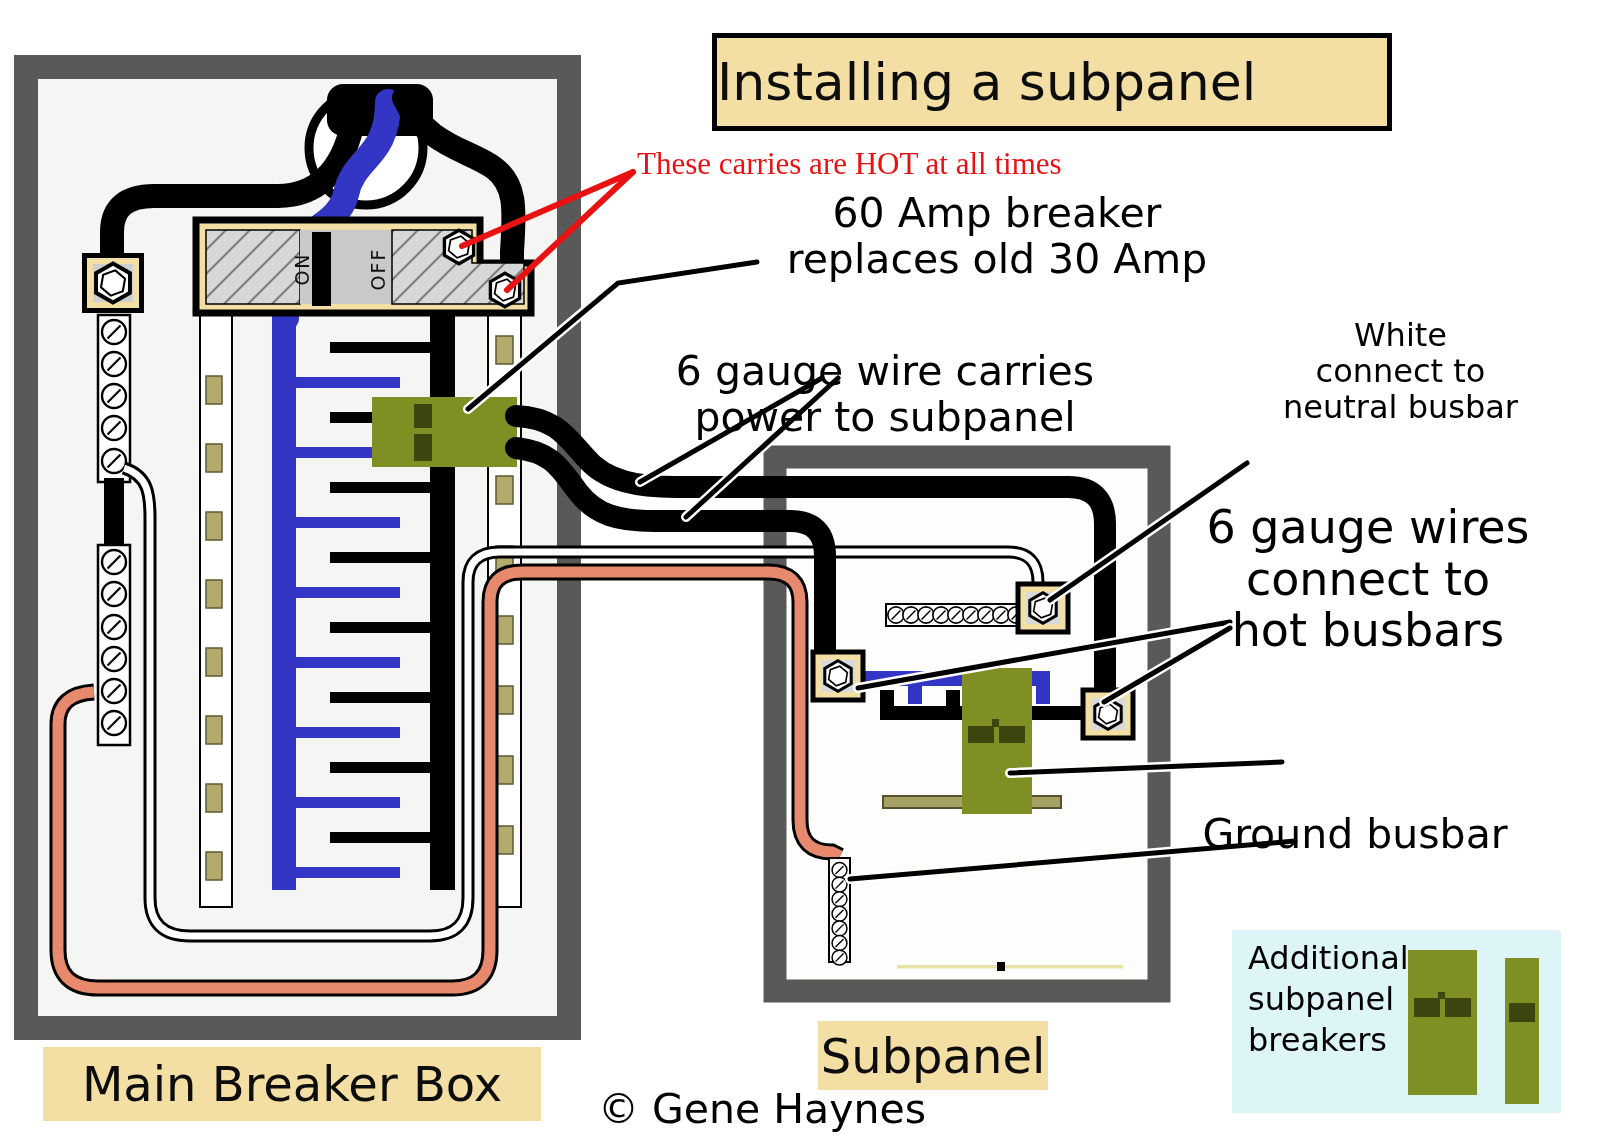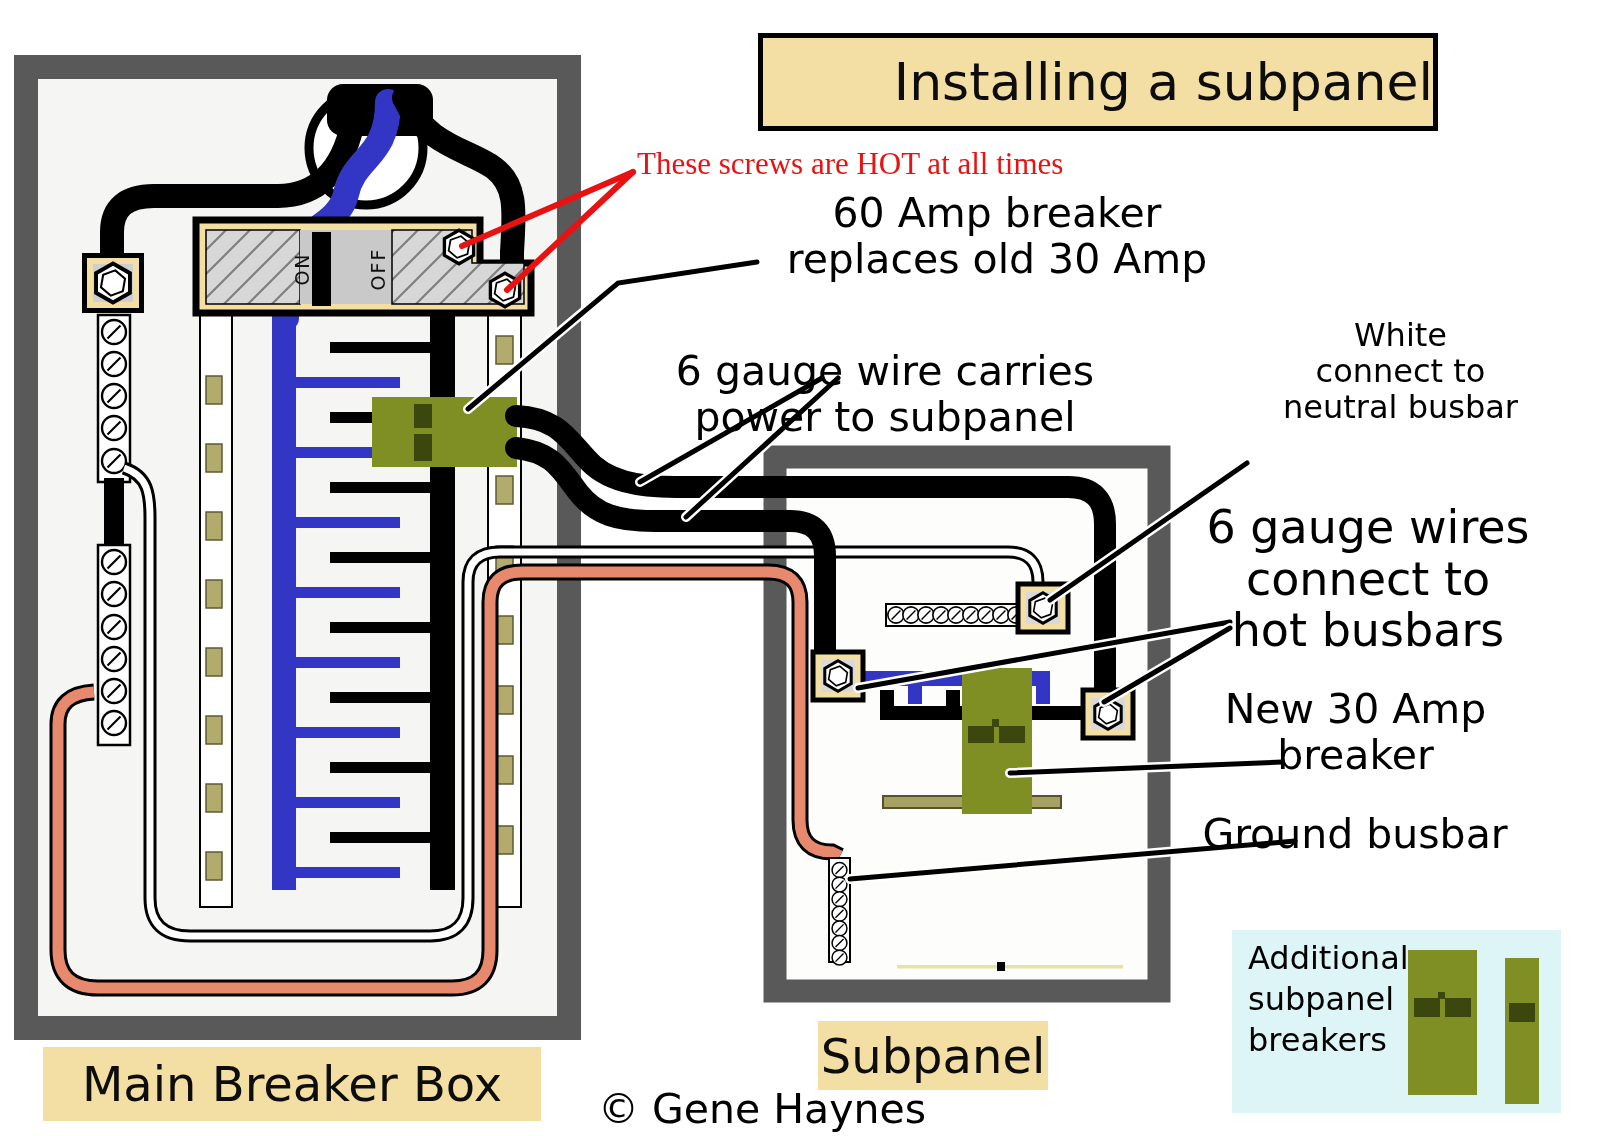--- a/index.html
+++ b/index.html
@@ -8,21 +8,21 @@
     font-family:"DejaVu Sans","Liberation Sans",sans-serif; overflow:hidden;
   }
   .stage svg.diagram { position:absolute; left:0; top:0; z-index:1; }
   .lbl {
     position:absolute; z-index:2; color:#000000; white-space:pre-line;
     text-align:center; line-height:1.12;
   }
   .title-box {
     position:absolute; z-index:2; left:712px; top:33px; width:670px; height:88px;
     background:#f3dfa3; border:5px solid #000; display:flex; align-items:center;
-    justify-content:flex-end; font-size:52px; color:#0d0d0d;margin-left:46px;
+    justify-content:flex-start; font-size:52px; color:#0d0d0d;
   }
   .hot-note {
     position:absolute; z-index:2; left:637px; top:146px;
     font-family:"Liberation Serif","DejaVu Serif",serif;
     font-size:31px; color:#e81212; white-space:nowrap;
   }
   .l-60amp    { left:762px;  top:191px; width:470px; font-size:41px; }
   .l-gauge    { left:652px;  top:309px; width:466px; font-size:41px;margin-top:40px; }
   .l-white    { left:1228px; top:318px; width:345px; font-size:32px; }
   .l-hot      { left:1198px; top:502px; width:340px; font-size:46px; }
@@ -268,34 +268,32 @@
     <rect x="1438" y="992" width="7" height="7" fill="#3c4710"></rect>
     <rect x="1505" y="958" width="34" height="146" fill="#7f8f23"></rect>
     <rect x="1509" y="1003" width="26" height="19" fill="#3c4710"></rect>
   </g>
 </svg>
 
 <div class="title-box">
   <span>Installing a subpanel</span>
 </div>
 
-<div class="hot-note">These screws are HOT at all times</div>
+<div class="hot-note">These carries are HOT at all times</div>
 
 <div class="lbl l-60amp">60 Amp breaker
 replaces old 30 Amp</div>
 <div class="lbl l-gauge">6 gauge wire carries
 power to subpanel</div>
 <div class="lbl l-white">White
 connect to
 neutral busbar</div>
 <div class="lbl l-hot">6 gauge wires
 connect to
 hot busbars</div>
-<div class="lbl l-new30">New 30 Amp
-breaker</div>
 <div class="lbl l-ground">Ground busbar</div>
 
 <div class="vtext v-on">ON</div>
 <div class="vtext v-off">OFF</div>
 
 <div class="tan-label l-mainbox">
   <span>Main Breaker Box</span>
 </div>
 <div class="tan-label l-subpanel">
   <span>Subpanel</span>

